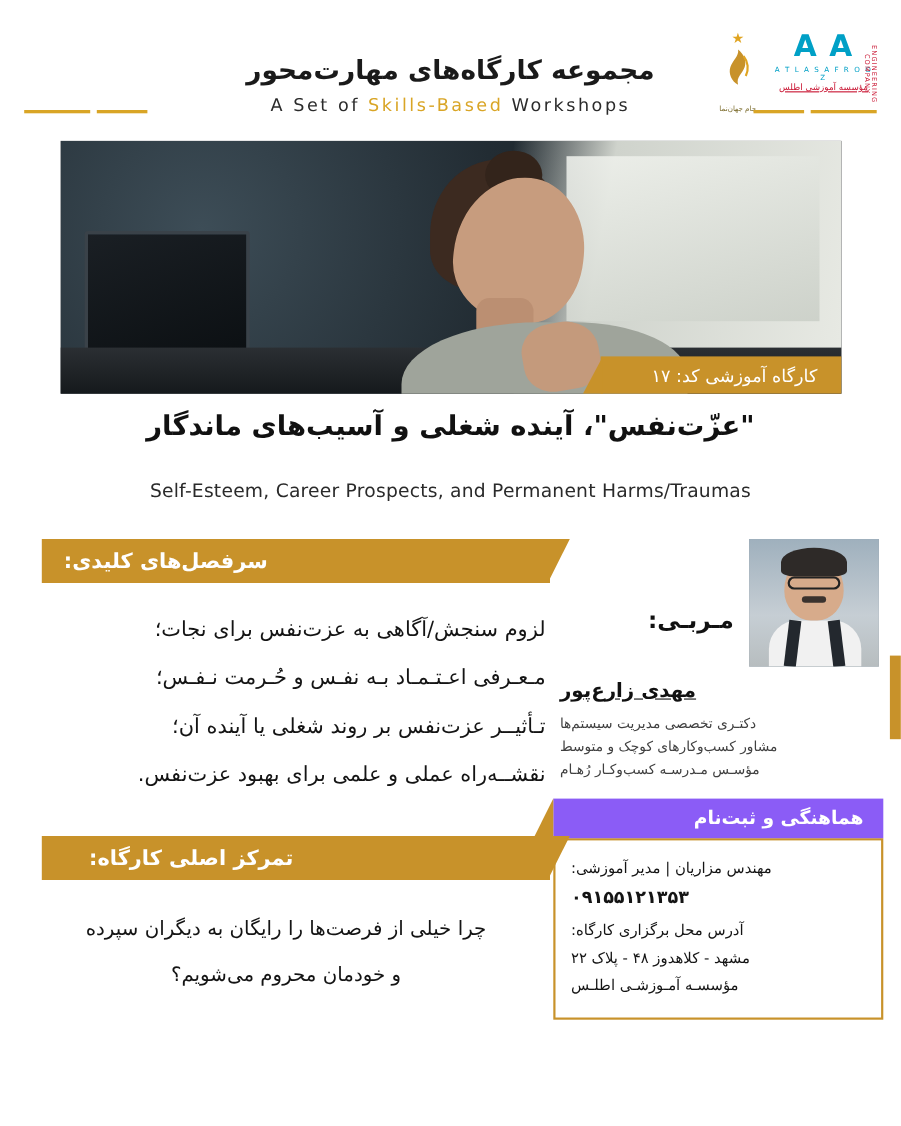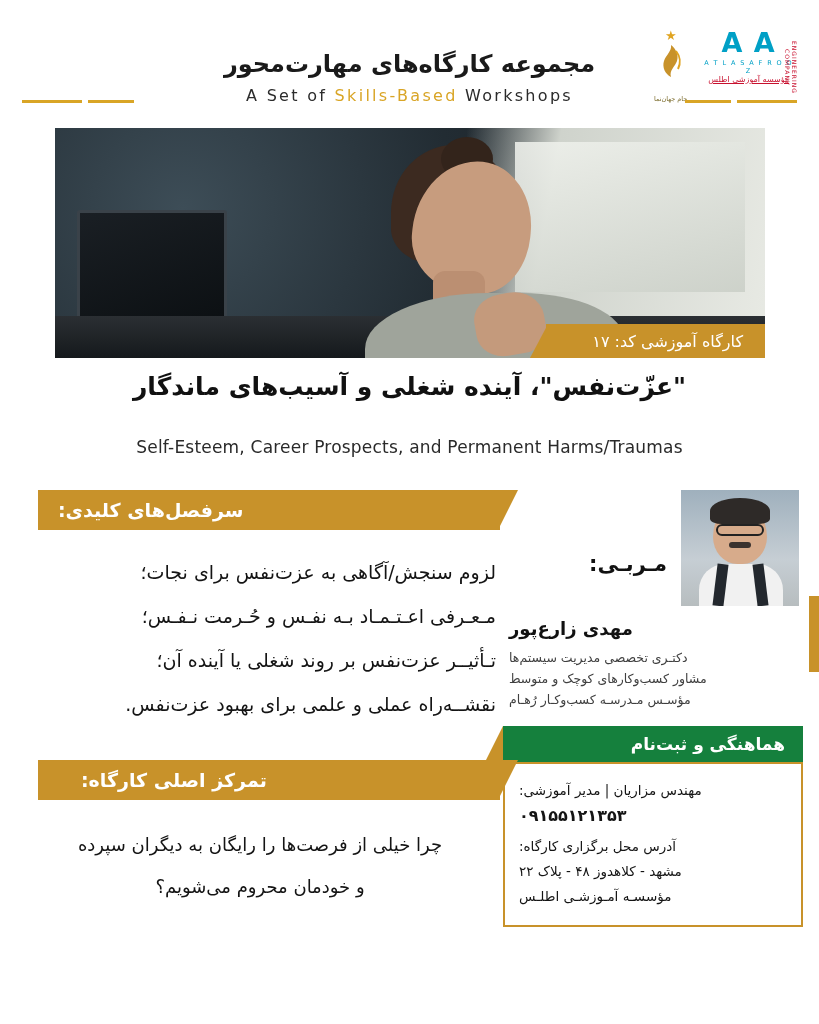--- a/index.html
+++ b/index.html
@@ -369,20 +369,21 @@
     letter-spacing: 2px;
   }
 
   .instructor-name {
     margin-top: 10px;
     text-align: left;
     padding-left: 6px;
     font-size: 18px;
     font-weight: 700;
     color: #111;
+    text-decoration: underline;
   }
   .instructor-lines {
     margin-top: 8px;
     text-align: left;
     padding-left: 6px;
     font-size: 12.5px;
     line-height: 21px;
     color: #404040;
     letter-spacing: .2px;
   }
@@ -393,21 +394,21 @@
     top: 106px;
     width: 10px;
     height: 76px;
     background: #c8922a;
   }
 
   .section-bar {
     position: relative;
     margin-top: 16px;
     height: 36px;
-    background: #15803d;
+    background: #8b5cf6;
     color: #fff;
     display: flex;
     align-items: center;
     justify-content: flex-start;
     padding-right: 18px;
     font-size: 17px;
     font-weight: 700;
     letter-spacing: .3px;
   }
   .section-bar.notch-left::after {

